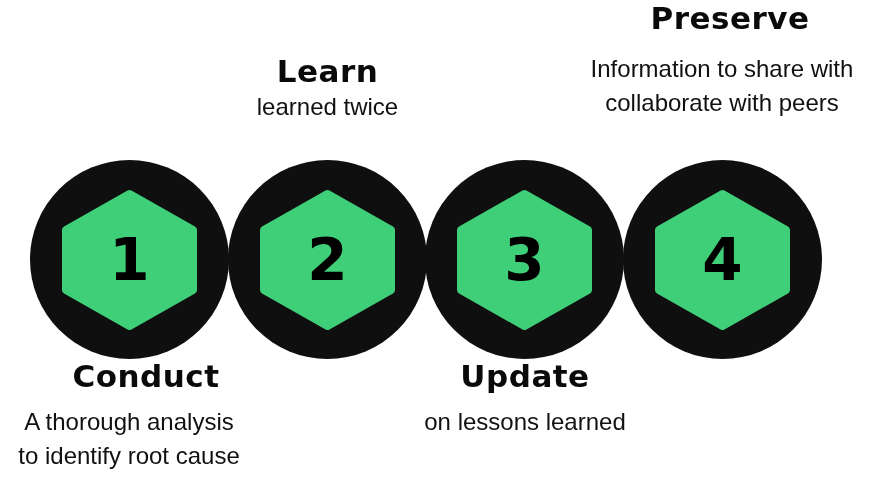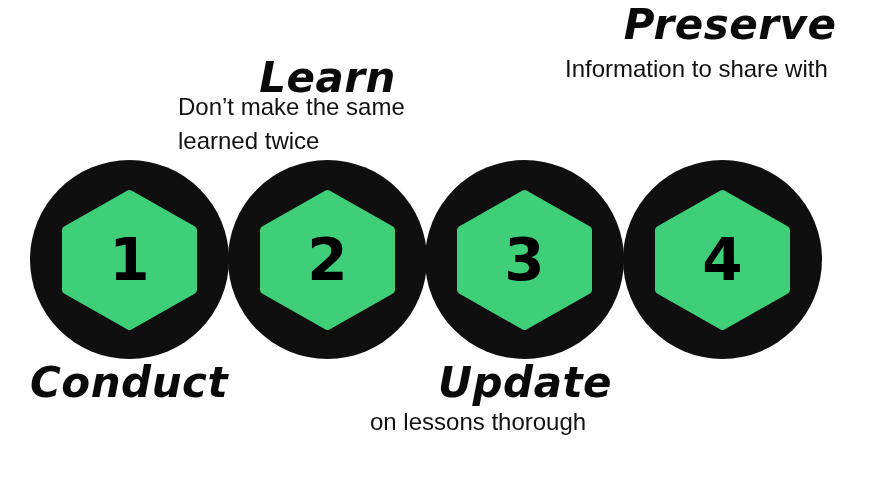--- a/index.html
+++ b/index.html
@@ -1,21 +1,21 @@
 <!DOCTYPE html>
 <html><head>
 <meta charset="utf-8">
 <style>
   html,body{margin:0;padding:0;background:#ffffff;}
   body{width:879px;height:485px;position:relative;overflow:hidden;font-family:"Liberation Sans",sans-serif;color:#111;}
   .circle{position:absolute;width:199px;height:199px;border-radius:50%;background:#0f0f0f;}
   .hex{position:absolute;left:0;top:0;width:199px;height:199px;}
   .num{position:absolute;left:0;top:0;width:199px;height:199px;display:flex;align-items:center;justify-content:center;font-family:"DejaVu Sans",sans-serif;font-weight:bold;font-size:58px;color:#000;}
-  .title{position:absolute;font-family:"DejaVu Sans",sans-serif;font-weight:bold;font-size:42px;text-align:center;color:#0a0a0a;letter-spacing:0.5px;font-style:italic;}
-  .desc{position:absolute;font-family:"Liberation Sans",sans-serif;font-size:24px;line-height:34px;text-align:left;color:#111;}
+  .title{position:absolute;font-family:"DejaVu Sans",sans-serif;font-weight:bold;font-size:31px;text-align:center;color:#0a0a0a;letter-spacing:0.5px;}
+  .desc{position:absolute;font-family:"Liberation Sans",sans-serif;font-size:24px;line-height:34px;text-align:center;color:#111;}
 </style>
 </head>
 <body>
 
 <div class="circle" style="left:30px;top:160px;">
   <svg class="hex" viewBox="0 0 199 199">
     <polygon points="99.5,34 163,70 163,130 99.5,166 36,130 36,70" fill="#3fcf79" stroke="#3fcf79" stroke-width="8" stroke-linejoin="round"></polygon>
   </svg>
   <div class="num">1</div>
 </div>
@@ -34,31 +34,33 @@
   <div class="num">3</div>
 </div>
 
 <div class="circle" style="left:623px;top:160px;">
   <svg class="hex" viewBox="0 0 199 199">
     <polygon points="99.5,34 163,70 163,130 99.5,166 36,130 36,70" fill="#3fcf79" stroke="#3fcf79" stroke-width="8" stroke-linejoin="round"></polygon>
   </svg>
   <div class="num">4</div>
 </div>
 
-<div class="title" style="left:0px;top:358px;width:258px;">Conduct</div>
+<div class="title" style="left:17px;top:358px;width:258px;">Conduct</div>
 <div class="desc" style="left:0px;top:405px;width:258px;">
+  <div>A thorough analysis</div>
+  <div>to identify root cause</div>
 </div>
 
 <div class="title" style="left:228px;top:53px;width:199px;">Learn</div>
 <div class="desc" style="left:178px;top:90px;width:299px;">
-  <div>Don’t make the same</div>
   <div>learned twice</div>
 </div>
 
 <div class="title" style="left:400px;top:358px;width:250px;">Update</div>
 <div class="desc" style="left:370px;top:405px;width:310px;">
-  <div>on lessons thorough</div>
+  <div>on lessons learned</div>
 </div>
 
 <div class="title" style="left:580px;top:0px;width:300px;">Preserve</div>
 <div class="desc" style="left:565px;top:52px;width:314px;">
   <div>Information to share with</div>
+  <div>collaborate with peers</div>
 </div>
 
 </body></html>

